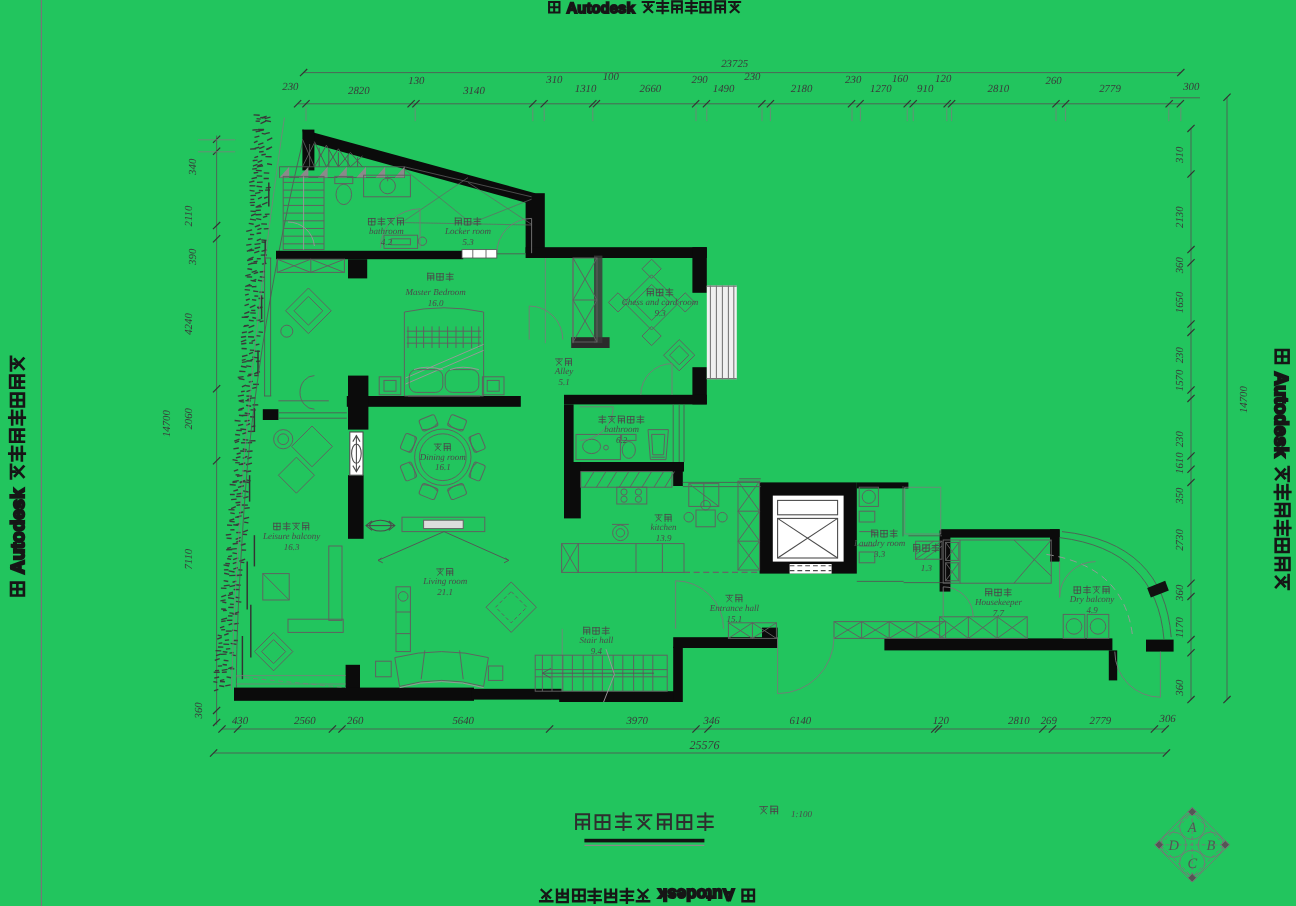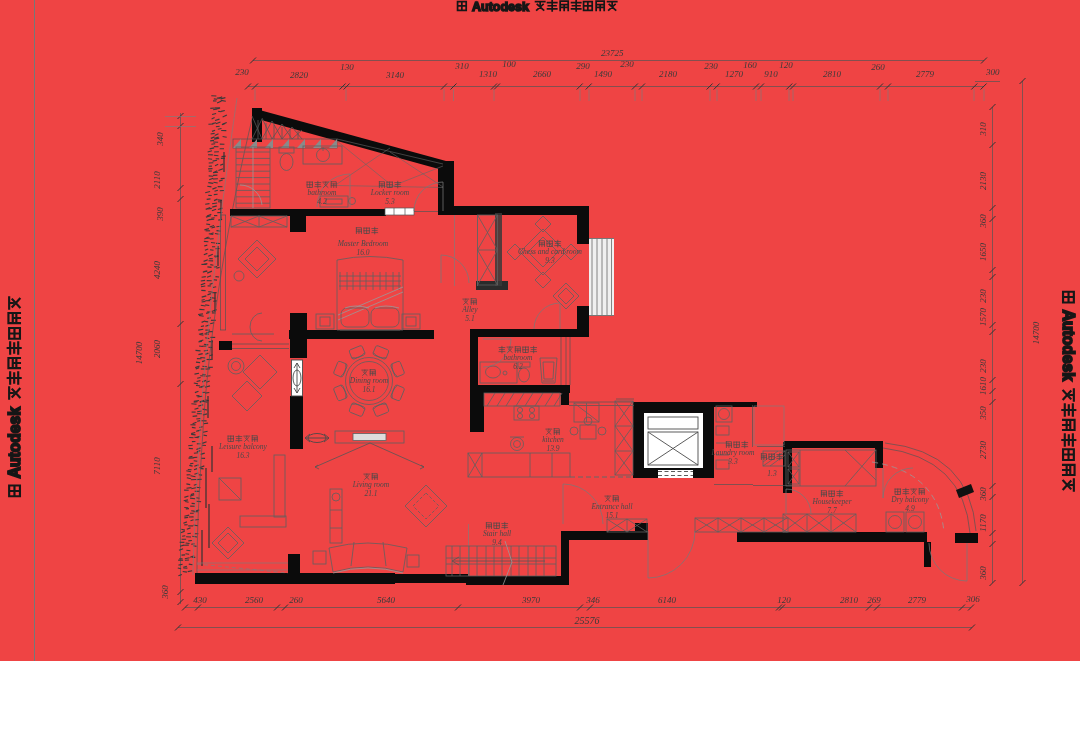--- a/index.html
+++ b/index.html
@@ -1,16 +1,16 @@
 <!DOCTYPE html>
 <html><head>
 <meta charset="utf-8">
 <style>
 html,body{margin:0;padding:0;background:#fff;}
-#page{width:1080px;height:661px;position:relative;background:#ef4444;overflow:hidden;}
+#page{width:1080px;height:755px;position:relative;background:#22c55e;overflow:hidden;}
 text{font-family:"Liberation Serif",serif;}
 .dim{font:italic 9px "Liberation Serif";fill:#3a3a3a;}
 .dimb{font:italic 10px "Liberation Serif";fill:#3a3a3a;}
 .lble{font:italic 7.5px "Liberation Serif";fill:#4a4a4a;text-anchor:middle;}
 .w{fill:#0b0b0b;stroke:none;}
 .tn{stroke:#555;stroke-width:0.7;fill:none;}
 .tl{stroke:#7d7d7d;stroke-width:0.65;fill:none;}
 .fr{stroke:#606060;stroke-width:0.8;fill:none;}
 .fr2{stroke:#4a4a4a;stroke-width:0.9;fill:none;}
 .door{stroke:#787878;stroke-width:0.75;fill:none;}

